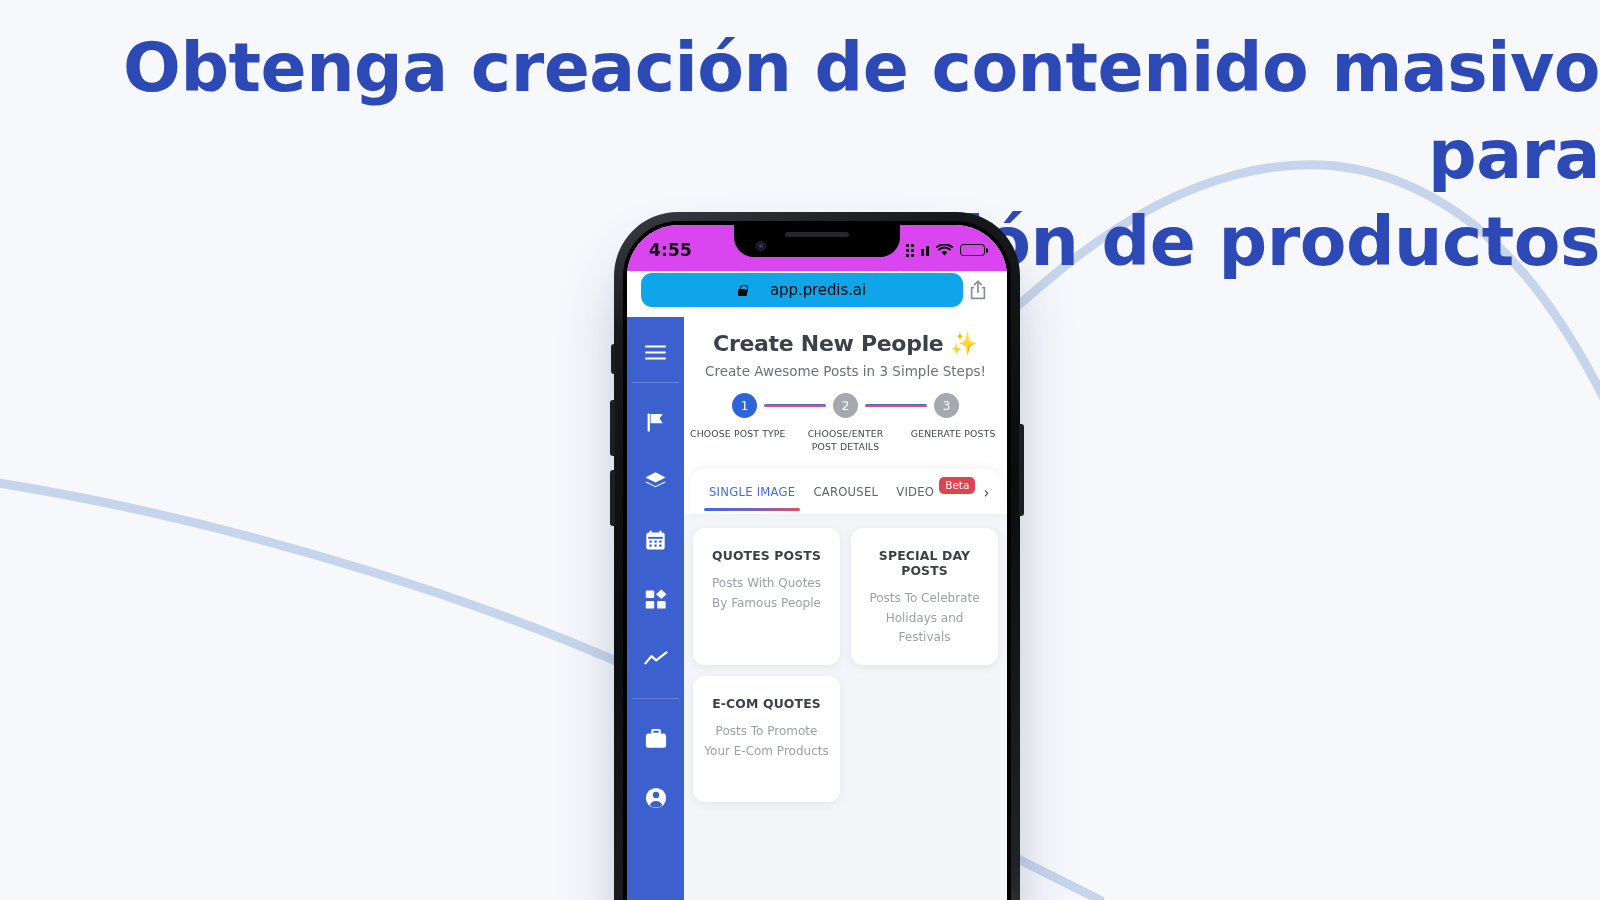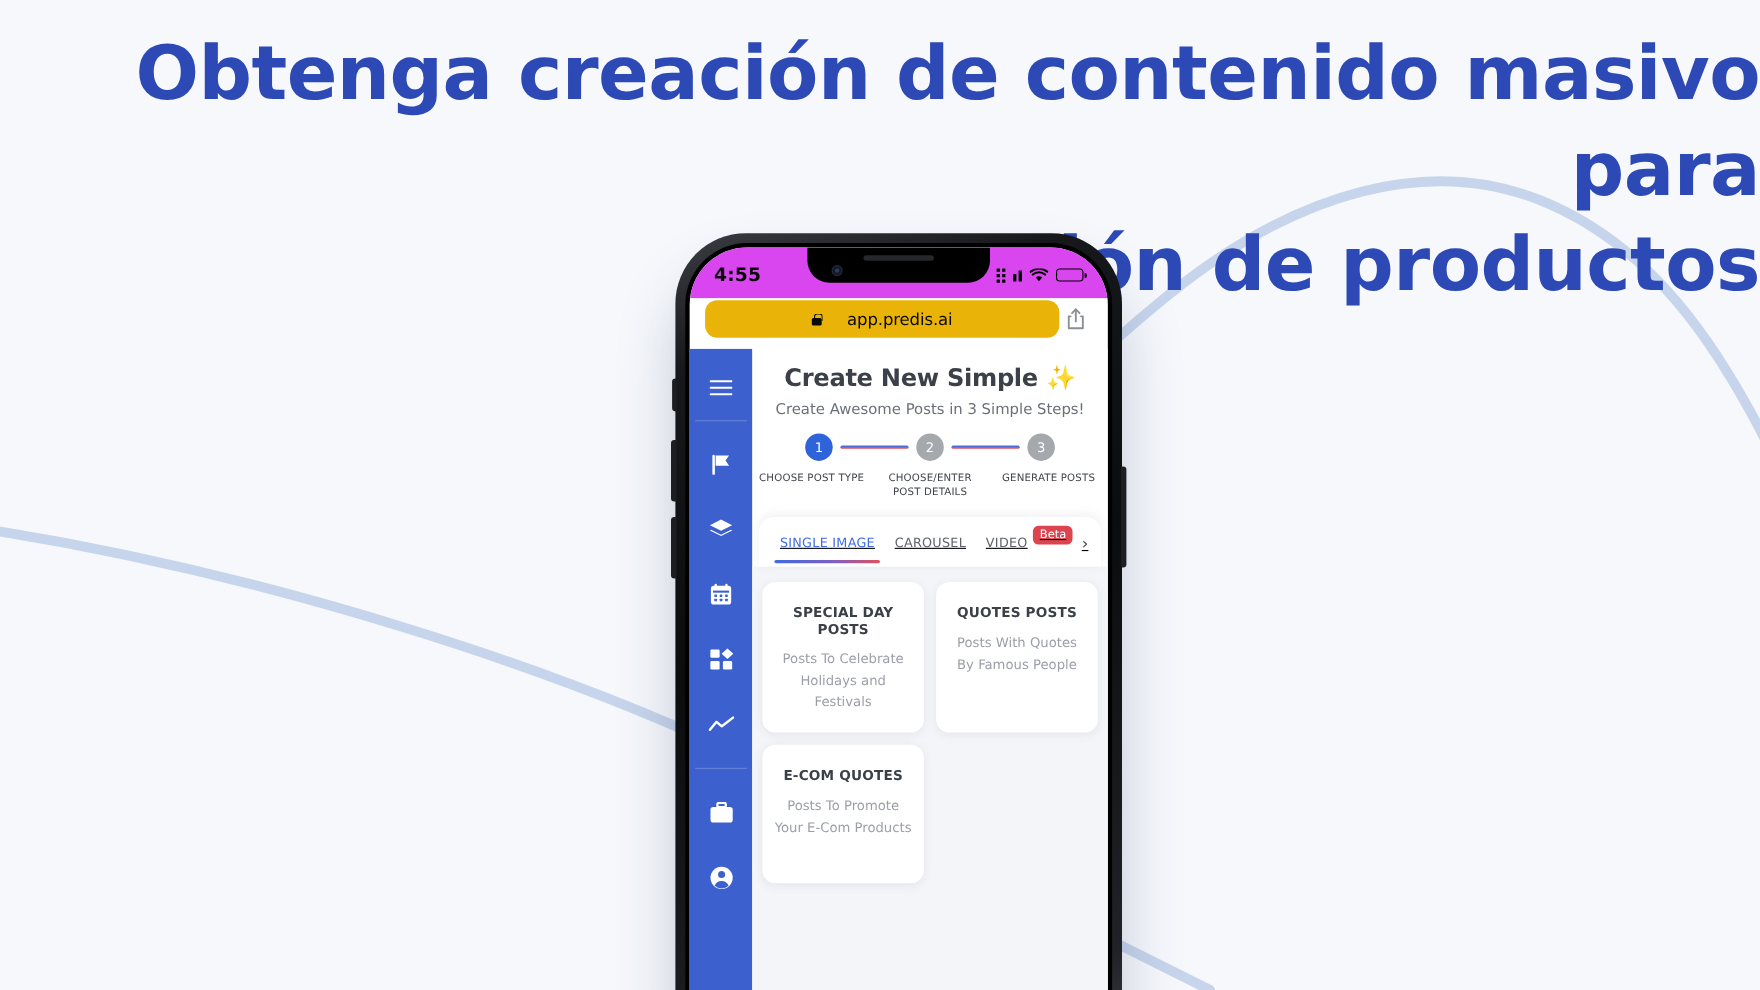--- a/index.html
+++ b/index.html
@@ -146,21 +146,21 @@
   
   #url-bar-wrap {
     background:#fff;
     padding: 2px 14px 10px 14px;
     display:flex;align-items:center;
     position: relative; z-index: 18;
   }
   #url-bar {
     flex:1;
     height: 34px;
-    background:#eab308;
+    background:#0ea5e9;
     border-radius:11px;
     display:flex;align-items:center;justify-content:center;
     gap:23px;
     position: relative;
   }
   #url-lock { width:9px;height:11px;position:relative;}
   #url-lock::before{
     content:"";position:absolute;left:1.5px;top:0;width:6px;height:6px;
     border:1.6px solid #0a0a0a;border-bottom:none;border-radius:3px 3px 0 0;
   }
@@ -255,21 +255,20 @@
 
   
   #tabs-card{
     margin:16px 6px 0 6px;
     background:#fff;
     border-radius:14px 14px 0 0;
     box-shadow:0 -2px 10px rgba(90,100,130,0.09);
     padding:12px 10px 0 10px;
     display:flex;align-items:flex-start;
     position:relative;
-    text-decoration:underline;
   }
   .tab{
     font-family:"DejaVu Sans", sans-serif;
     font-size:11.6px;color:#5e636b;
     letter-spacing:0.25px;
     padding:4px 9px 12px 9px;
     position:relative;
     white-space:nowrap;
   }
   .tab.active{color:#3f6ce0;}
@@ -482,21 +481,21 @@
               <svg width="22" height="22" viewBox="0 0 22 22">
                 <circle cx="11" cy="11" r="10.1" fill="#fff"></circle>
                 <circle cx="11" cy="8" r="3.2" fill="#3c61ce"></circle>
                 <path d="M4.6 18.3 a6.9 6.9 0 0 1 12.8 0 A10 10 0 0 1 4.6 18.3 Z" fill="#3c61ce"></path>
               </svg>
             </div>
           </div>
 
           <div id="main">
 
-            <div id="page-title">Create New Simple ✨</div>
+            <div id="page-title">Create New People ✨</div>
             <div id="page-subtitle">Create Awesome Posts in 3 Simple Steps!</div>
 
             <div id="stepper">
               <div class="step-circle active">1</div>
               <div class="step-line"></div>
               <div class="step-circle inactive">2</div>
               <div class="step-line"></div>
               <div class="step-circle inactive">3</div>
             </div>
 
@@ -512,27 +511,27 @@
               <div class="tab">VIDEO</div>
               <div id="beta-badge">Beta</div>
               <div id="tab-next">›</div>
             </div>
 
             <div id="cards-area">
               <div id="cards-grid">
 
 
                 <div class="post-card">
+                  <div class="card-title">QUOTES POSTS</div>
+                  <div class="card-desc">Posts With Quotes By Famous People</div>
+                </div>
+
+                <div class="post-card">
                   <div class="card-title">SPECIAL DAY POSTS</div>
                   <div class="card-desc">Posts To Celebrate Holidays and Festivals</div>
-                </div>
-
-                <div class="post-card">
-                  <div class="card-title">QUOTES POSTS</div>
-                  <div class="card-desc">Posts With Quotes By Famous People</div>
                 </div>
 
                 <div class="post-card">
                   <div class="card-title">E-COM QUOTES</div>
                   <div class="card-desc">Posts To Promote Your E-Com Products</div>
                 </div>
 
               </div>
 
             </div>

